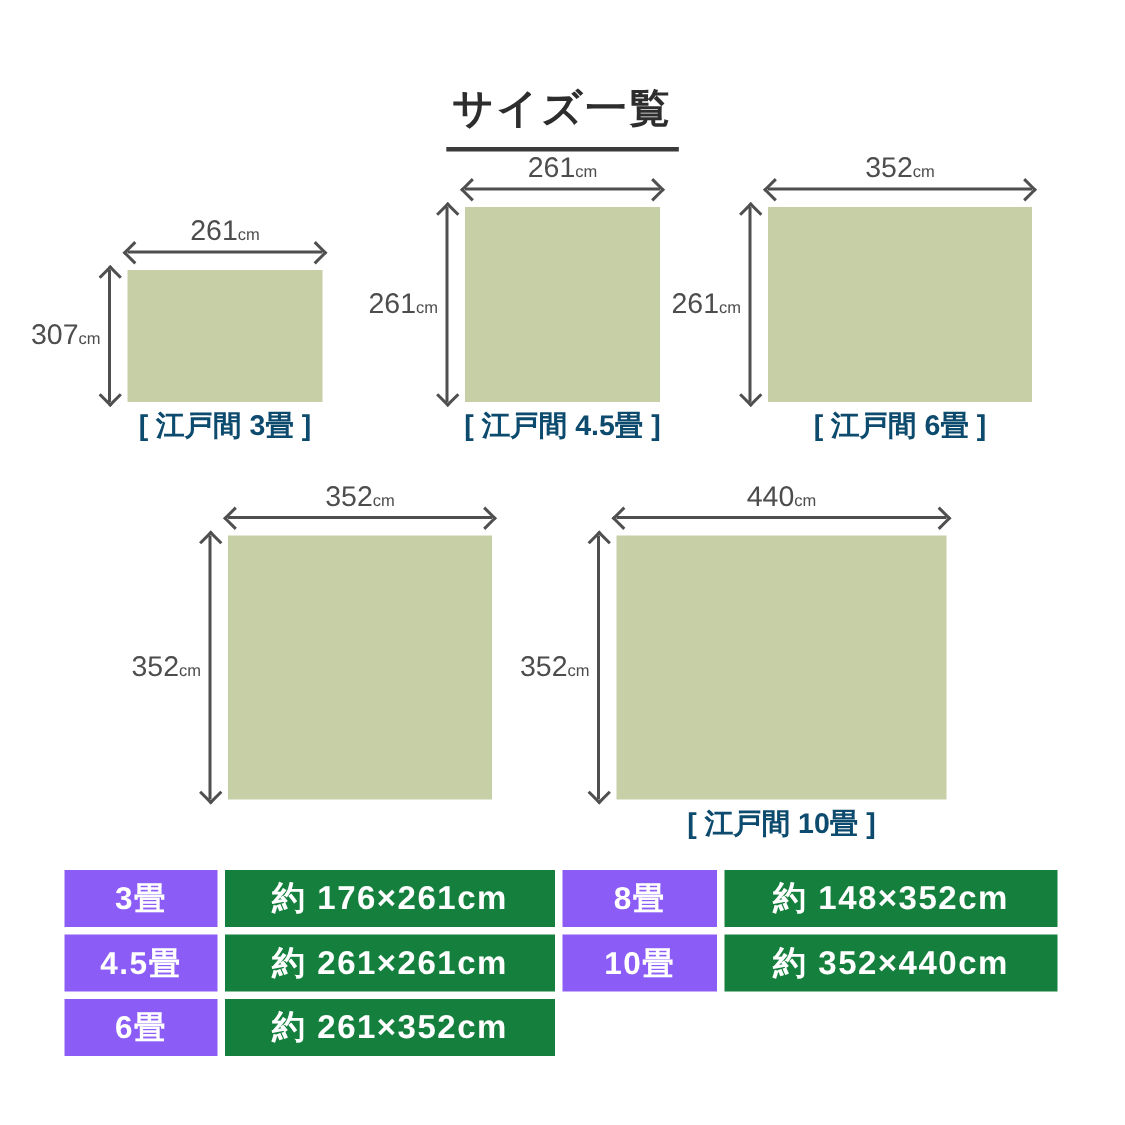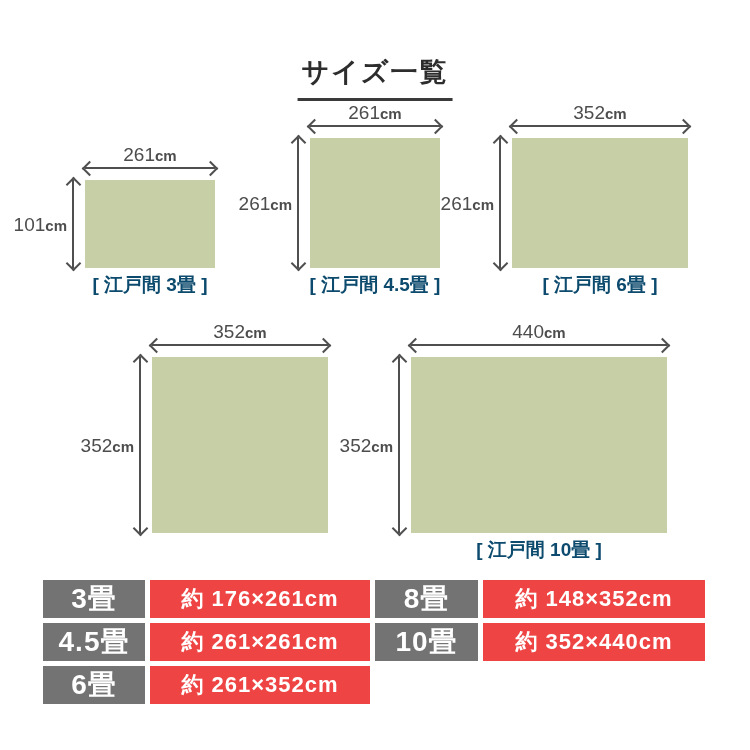--- a/index.html
+++ b/index.html
@@ -12,32 +12,32 @@
     position:absolute;top:36px;left:50%;transform:translateX(-50%);
     font-size:27px;font-weight:bold;color:#2d2d2d;letter-spacing:2px;
     border-bottom:3px solid #3a3a3a;padding:0 4px 8px;white-space:nowrap;text-align:right;
   }
   
   .diagram{position:absolute;}
   .d1{left:85px; top:180px;width:130px;height:88px;}
   .d2{left:310px;top:138px;width:130px;height:130px;}
   .d3{left:512px;top:138px;width:176px;height:130px;}
   .d4{left:152px;top:357px;width:176px;height:176px;}
-  .d5{left:411px;top:357px;width:256px;height:176px;}
+  .d5{left:411px;top:357px;width:220px;height:176px;}
   .mat{position:absolute;left:0;top:0;right:0;bottom:0;background:#c6cfa6;}
   .dim-top{
     position:absolute;left:0;right:0;bottom:calc(100% + 16px);
     text-align:center;color:#4d4d4d;white-space:nowrap;line-height:1;
   }
   .dim-left{
     position:absolute;right:calc(100% + 18px);top:50%;transform:translateY(-50%);
     color:#4d4d4d;white-space:nowrap;line-height:1;
   }
   .num{font-size:19px;font-weight:500;}
-  .unit{font-size:15px;font-weight:700;}
+  .unit{font-size:11px;font-weight:400;}
   .caption{
     position:absolute;top:calc(100% + 7px);left:50%;transform:translateX(-50%);
     font-size:19px;font-weight:bold;color:#0c4a6e;white-space:nowrap;line-height:1.1;
   }
   
   .h-arrow{position:absolute;left:0;width:100%;top:-13px;height:2px;background:#4f4f4f;}
   .h-arrow::before,.h-arrow::after{
     content:"";position:absolute;width:9px;height:9px;
     border-left:2px solid #4f4f4f;border-bottom:2px solid #4f4f4f;
   }
@@ -53,32 +53,32 @@
   
   .size-table{
     position:absolute;left:43px;top:580px;
     display:grid;grid-template-columns:102px 220px 103px 222px;
     grid-auto-rows:38px;gap:5px;
   }
   .cell{
     display:flex;align-items:center;justify-content:center;
     color:#ffffff;font-weight:bold;line-height:1;
   }
-  .cell.label{background:#737373;font-size:28px;letter-spacing:1px;}
-  .cell.value{background:#ef4444;font-size:22px;letter-spacing:1px;}
+  .cell.label{background:#8b5cf6;font-size:21px;letter-spacing:1px;}
+  .cell.value{background:#15803d;font-size:22px;letter-spacing:1px;}
 </style>
 </head>
 <body>
 
 <h1 class="title">サイズ一覧</h1>
 
 <div class="diagram d1">
   <div class="dim-top"><span class="num">261</span><span class="unit">cm</span></div>
   <div class="h-arrow"></div>
-  <div class="dim-left"><span class="num">101</span><span class="unit">cm</span></div>
+  <div class="dim-left"><span class="num">307</span><span class="unit">cm</span></div>
   <div class="v-arrow"></div>
   <div class="mat"></div>
   <div class="caption">[ 江戸間 3畳 ]</div>
 </div>
 
 <div class="diagram d2">
   <div class="dim-top"><span class="num">261</span><span class="unit">cm</span></div>
   <div class="h-arrow"></div>
   <div class="dim-left"><span class="num">261</span><span class="unit">cm</span></div>
   <div class="v-arrow"></div>

